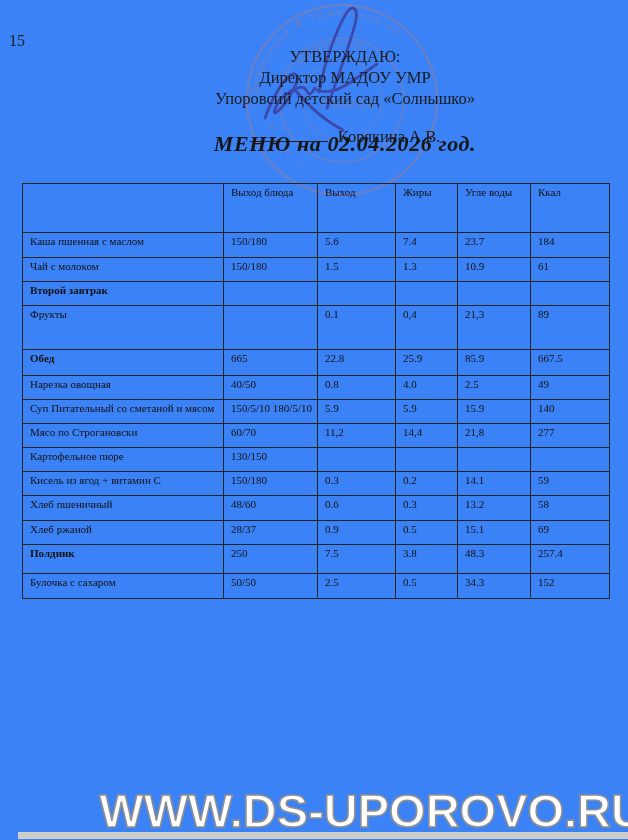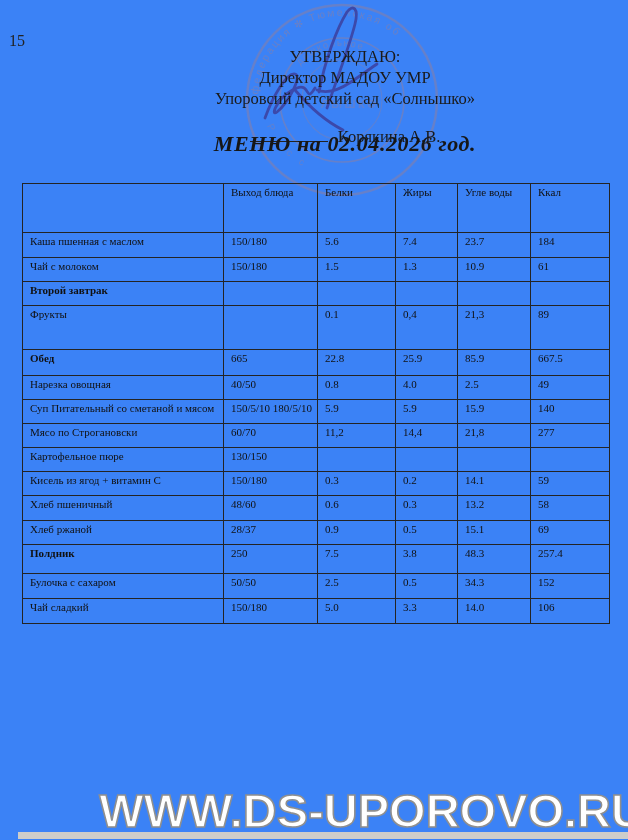--- a/index.html
+++ b/index.html
@@ -134,21 +134,21 @@
         <col style="width:94px">
         <col style="width:78px">
       <col style="width:62px">
         <col style="width:73px">
         <col style="width:79px">
     </colgroup>
     <thead>
       <tr>
         <th></th>
         <th>Выход блюда</th>
-        <th>Белки</th>
+        <th>Выход</th>
         <th>Жиры</th>
         <th>Угле воды</th>
         <th>Ккал</th>
       </tr>
     </thead>
     <tbody>
         <tr>
           <td>Каша пшенная  с маслом</td>
           <td>150/180</td>
           <td>5.6</td>
@@ -253,27 +253,19 @@
           <td>257.4</td>
         </tr>
         <tr>
           <td>Булочка с сахаром</td>
           <td>50/50</td>
           <td>2.5</td>
           <td>0.5</td>
           <td>34.3</td>
           <td>152</td>
         </tr>
-        <tr>
-          <td>Чай сладкий</td>
-          <td>150/180</td>
-          <td>5.0</td>
-          <td>3.3</td>
-          <td>14.0</td>
-          <td>106</td>
-        </tr>
       </tbody>
   </table>
 
   <div class="scanbar"></div>
   <div class="watermark">WWW.DS-UPOROVO.RU</div>
 
 </div>
 
 </body></html>

